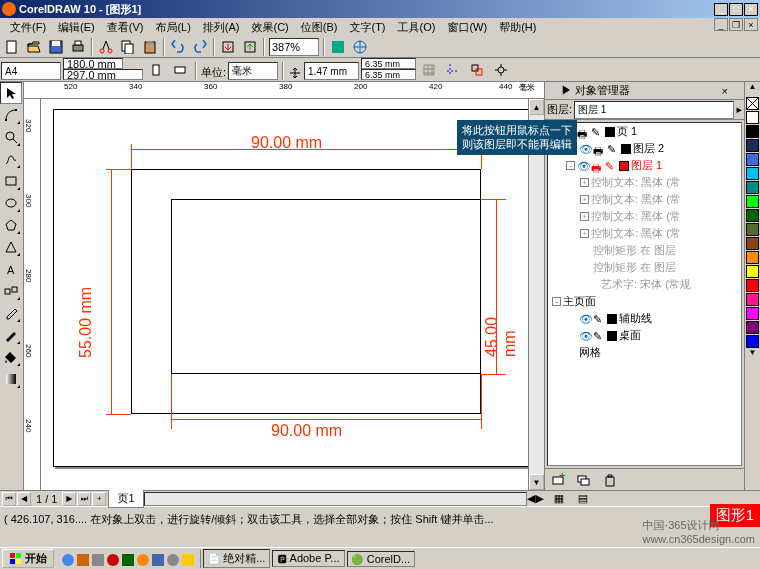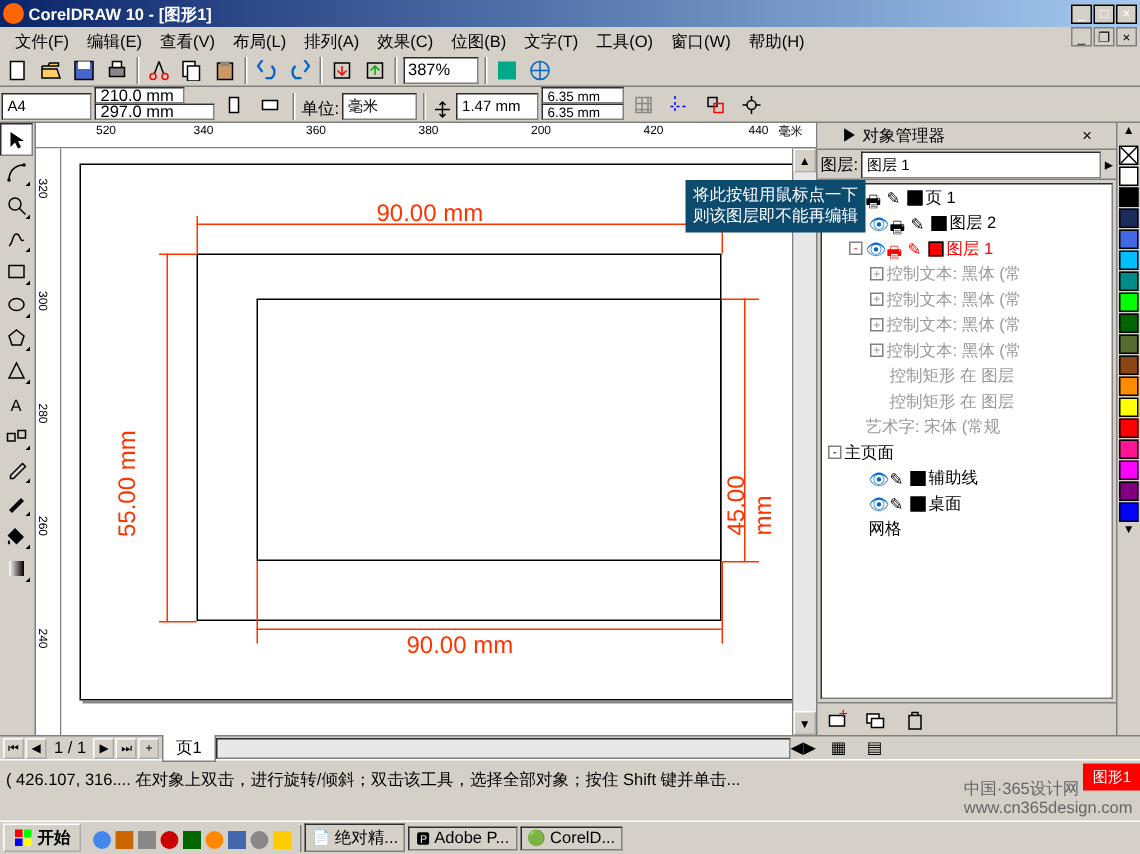--- a/index.html
+++ b/index.html
@@ -58,21 +58,21 @@
 .tree-grey{color:#999}
 .docker-foot{height:22px;display:flex;align-items:center;gap:4px;padding:2px;border-top:1px solid #808080}
 .palette{width:16px;background:#d4d0c8;display:flex;flex-direction:column;align-items:center;border-left:1px solid #808080}
 .swatch{width:13px;height:13px;border:1px solid #000;margin-top:1px}
 .statusbar{height:18px;background:#d4d0c8;border-top:1px solid #fff;display:flex;align-items:center;padding:12px 4px;font-size:10px}
 .callout{position:absolute;left:457px;top:120px;background:#0c4a6e;color:#fff;padding:3px 5px;font-size:11px;z-index:100;line-height:1.3}
 .taskbar{position:absolute;bottom:0;left:0;right:0;height:22px;background:#d4d0c8;border-top:1px solid #fff;display:flex;align-items:center;padding:0 2px;gap:2px}
 .taskbar .start{padding:1px 6px;border:1px outset #fff;cursor:pointer;display:flex;align-items:center;gap:2px;font-weight:bold}
 .taskbar .tbitem{padding:1px 4px;border:1px inset #808080;font-size:10px;max-width:90px;overflow:hidden;white-space:nowrap;cursor:pointer}
 .watermark{position:absolute;right:5px;bottom:24px;font-size:10px;color:#666}
-.redtab{position:absolute;right:0;bottom:42px;background:#ff0000;color:#fff;padding:2px 6px;font-size:10px}
+.redtab{position:absolute;right:0;bottom:42px;background:#ff0000;color:#fff;padding:2px 6px;font-size:15px}
 svg{width:14px;height:14px}
 </style>
 </head>
 <body>
 
 <div class="titlebar">
   <div class="icon"></div>
   <div class="title">CorelDRAW 10 - [图形1]</div>
   <div class="winbtns">
     <div class="winbtn">_</div>
@@ -180,21 +180,21 @@
         <circle cx="7" cy="7" r="6" fill="none" stroke="#0066cc"></circle>
         <path d="M1 7h12M7 1v12" stroke="#0066cc"></path>
       </svg>
     </div>
 </div>
 
 <div class="propbar">
   <div class="propfield" style="width:60px">A4</div>
   <div class="spinpair">
     <div class="propfield" style="width:60px">
-        <span>210.0 mm</span>
+        <span>180.0 mm</span>
       </div>
     <div class="propfield" style="width:80px">
         <span>297.0 mm</span>
       </div>
   </div>
   <div class="tbtn">
       <svg>
         <rect x="4" y="2" width="6" height="10" fill="#fff" stroke="#000"></rect>
       </svg>
     </div>
@@ -440,21 +440,21 @@
           <span>控制文本: 黑体 (常</span>
         </div>
         <div class="tree-item tree-grey" style="padding-left: 32px;">
           <span style="width:11px;display:inline-block"></span>
           <span>控制矩形 在 图层</span>
         </div>
         <div class="tree-item tree-grey" style="padding-left: 32px;">
           <span style="width:11px;display:inline-block"></span>
           <span>控制矩形 在 图层</span>
         </div>
-        <div class="tree-item tree-grey" style="padding-left: 16px;">
+        <div class="tree-item tree-grey" style="padding-left: 40px;">
           <span style="width:11px;display:inline-block"></span>
           <span>艺术字: 宋体 (常规</span>
         </div>
         <div class="tree-item " style="padding-left: 4px;">
           <span class="tree-exp">-</span>
           <span>主页面</span>
         </div>
         <div class="tree-item " style="padding-left: 18px;">
           <span style="width:11px;display:inline-block"></span>
           <span class="tree-ic eye">👁</span>

